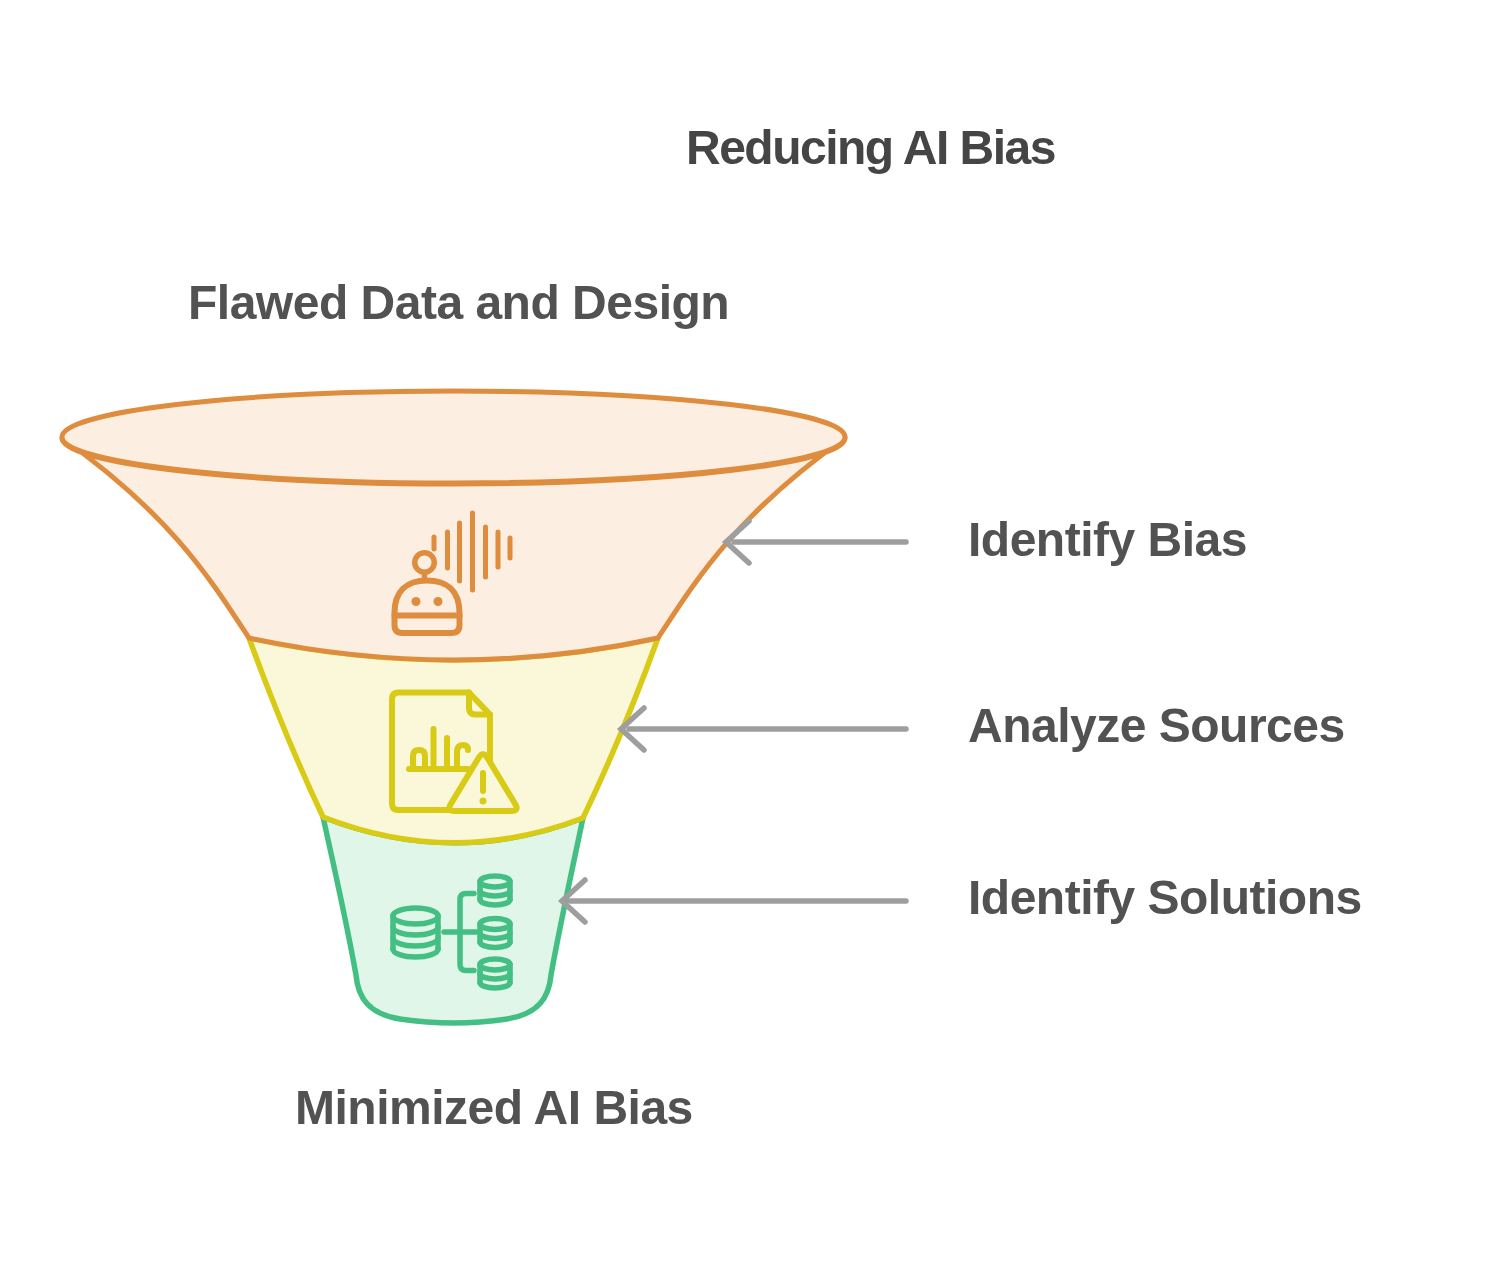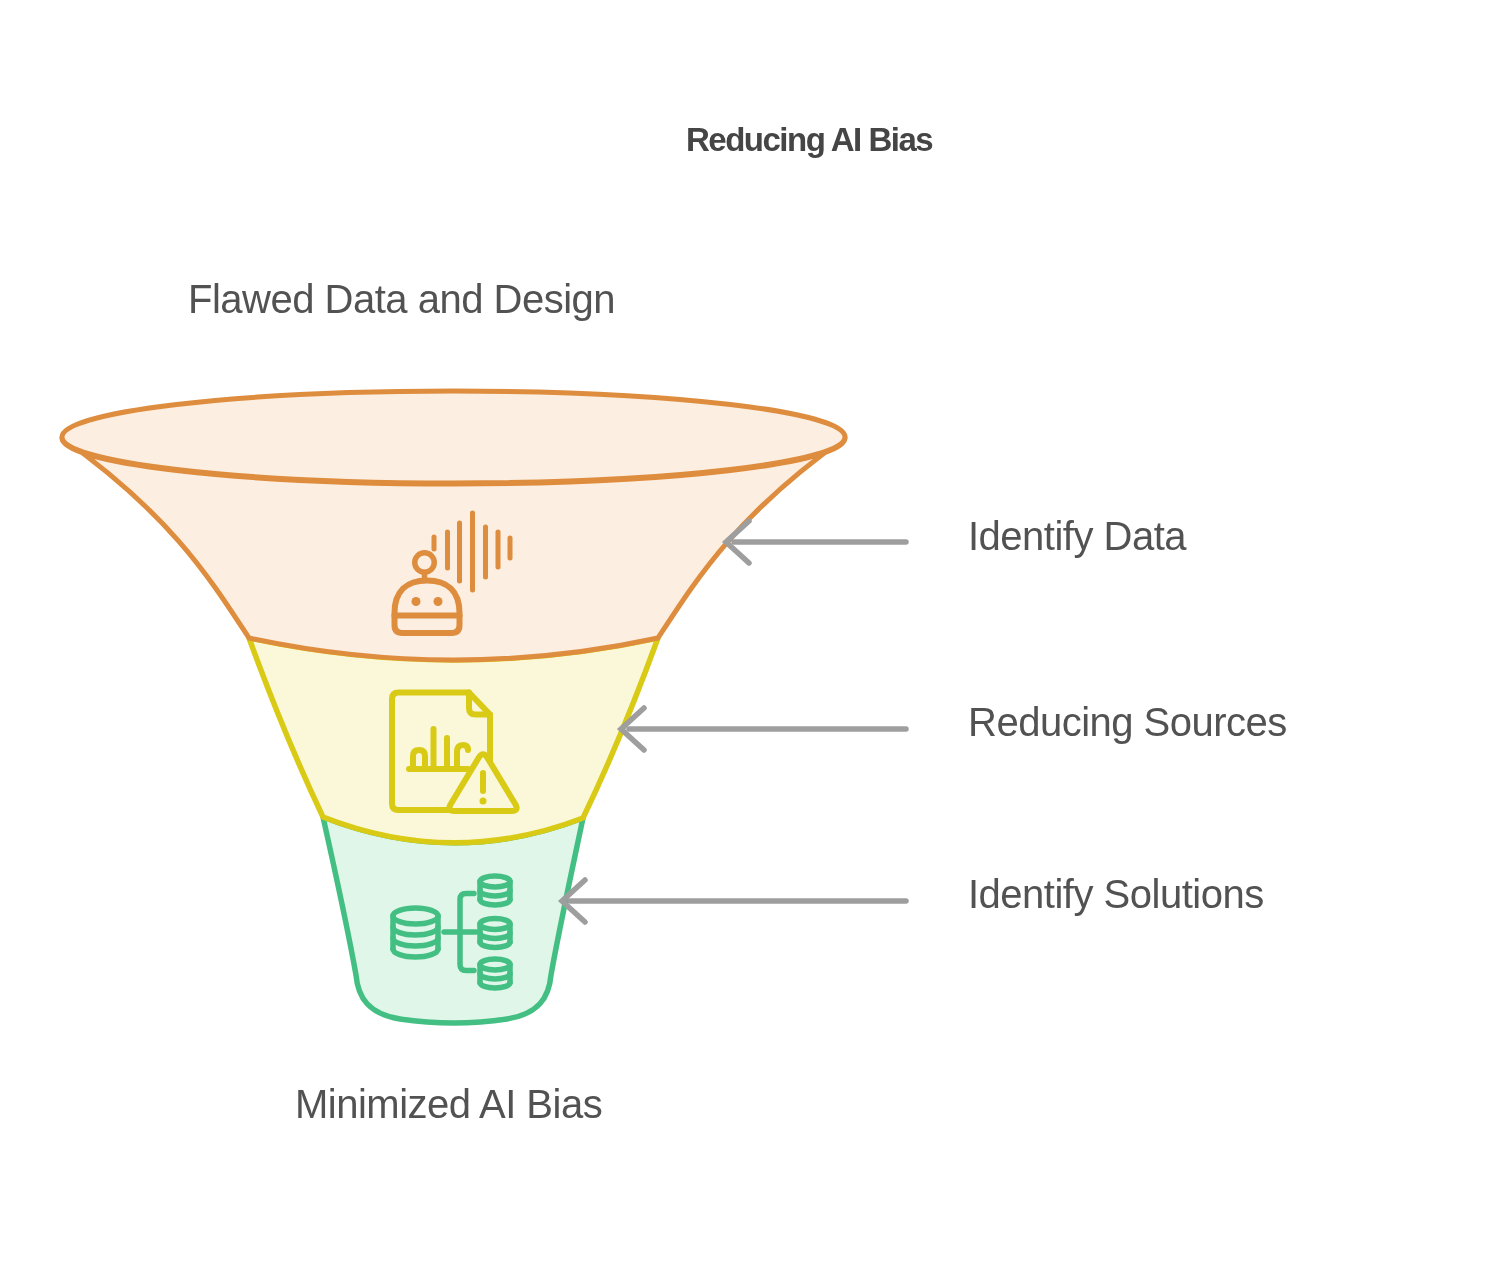--- a/index.html
+++ b/index.html
@@ -7,44 +7,45 @@
     position:relative;
     width:1506px;height:1265px;
     background:#ffffff;
     font-family:"Liberation Sans", sans-serif;
     overflow:hidden;
   }
   .txt{
     position:absolute;
     white-space:nowrap;
     color:#525252;
-    font-size:40px;
+    font-size:48px;
     line-height:1.1;
     letter-spacing:-0.5px;
+    font-weight:bold;
   }
   .title{
     font-weight:700;
     color:#454545;
-    font-size:33px;
+    font-size:48px;
     letter-spacing:-1.5px;
   }
   .diagram-svg{position:absolute;left:0;top:0;}
 </style>
 </head>
 <body>
 
 <div class="canvas">
 
   <div class="txt title" style="left:686px;top:122px;">Reducing AI Bias</div>
 
   <div class="txt" style="left:188px;top:277px;">Flawed Data and Design</div>
 
-  <div class="txt" style="left:968px;top:514px;">Identify Data</div>
+  <div class="txt" style="left:968px;top:514px;">Identify Bias</div>
 
-  <div class="txt" style="left:968px;top:700px;">Reducing Sources</div>
+  <div class="txt" style="left:968px;top:700px;">Analyze Sources</div>
 
   <div class="txt" style="left:968px;top:872px;">Identify Solutions</div>
 
   <div class="txt" style="left:255px;top:1082px;margin-left:40px;">Minimized AI Bias</div>
 
   <svg class="diagram-svg" width="1506" height="1265" viewBox="0 0 1506 1265">
 
     <path d="M 323 817
              C 336 875, 348 930, 356 975
              C 358 998, 369 1014, 400 1019

